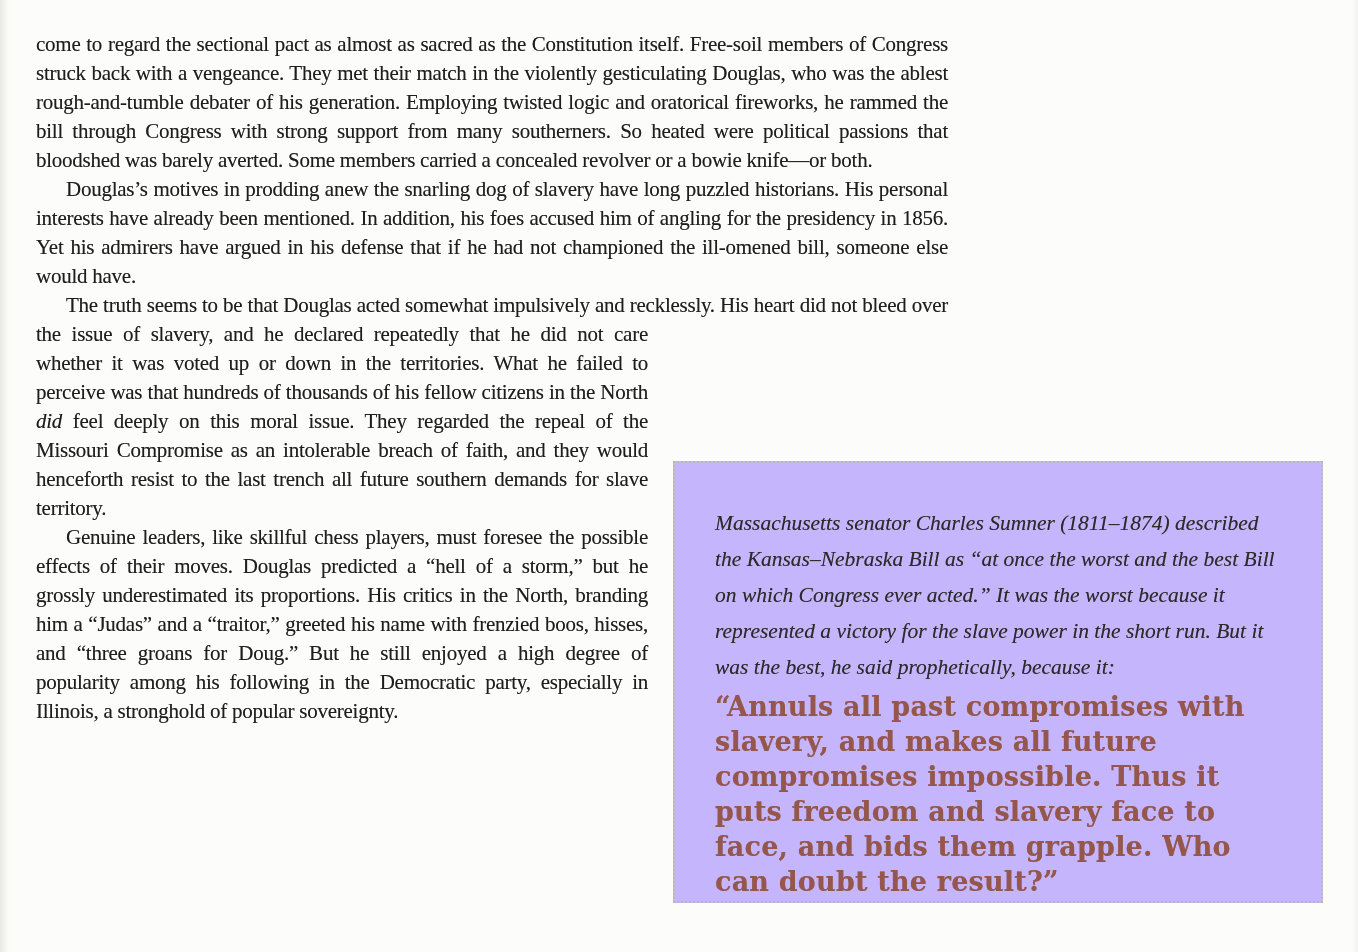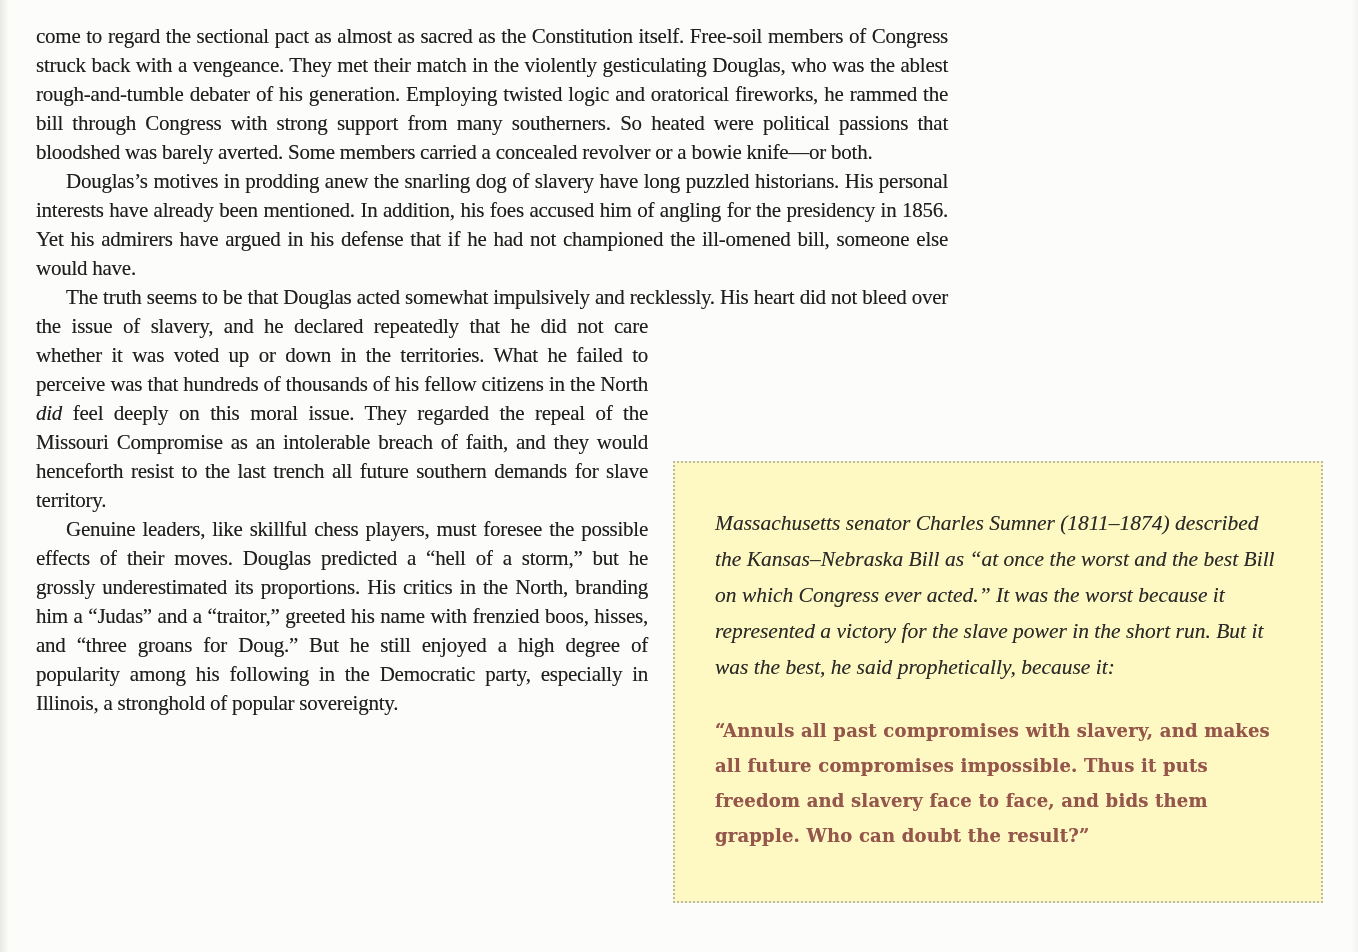--- a/index.html
+++ b/index.html
@@ -22,21 +22,21 @@
     position: absolute; right: 0; top: 0; width: 6px; height: 952px;
     background: linear-gradient(to left, #ececea, rgba(236,236,234,0));
     opacity: .6;
   }
 
   .text-column {
     position: absolute;
     left: 36px;
     top: 0;
     width: 912px;
-    padding-top: 22px;
+    padding-top: 30px;
     color: #1e1e1e;
     font-size: 21px;
     line-height: 29px;
     letter-spacing: -0.25px;
     text-align: justify;
     text-shadow: 0 0 0.4px rgba(20,20,20,0.45);
   }
   .text-column p {
     margin: 0;
     text-indent: 30px;
@@ -51,40 +51,40 @@
     height: 470px;
   }
 
   .quote-box {
     position: absolute;
     left: 673px;
     top: 461px;
     width: 650px;
     height: 442px;
     box-sizing: border-box;
-    background: #fef9c3;
+    background: #c4b5fd;
     border: 2px dotted #bcb9aa;
     padding: 42px 37px 0 40px;
     text-align: left;
   }
   .quote-box .qb-intro {
     display: block;
     font-style: italic;
     font-size: 21.5px;
     line-height: 36px;
     letter-spacing: 0;
     color: #2b2a28;
     text-shadow: 0 0 0.4px rgba(30,30,30,0.4);
   }
   .quote-box .qb-quote {
     display: block;
-    margin-top: 28px;
+    margin-top: 4px;
     font-family: "DejaVu Serif", serif;
     font-weight: 700;
-    font-size: 18px;
+    font-size: 27px;
     line-height: 35px;
     letter-spacing: 0.2px;
     color: #95564c;
     text-shadow: 0 0 0.4px rgba(149,86,76,0.5);
   }
 </style>
 </head>
 <body>
 
 <div class="scan-edge-left"></div>

